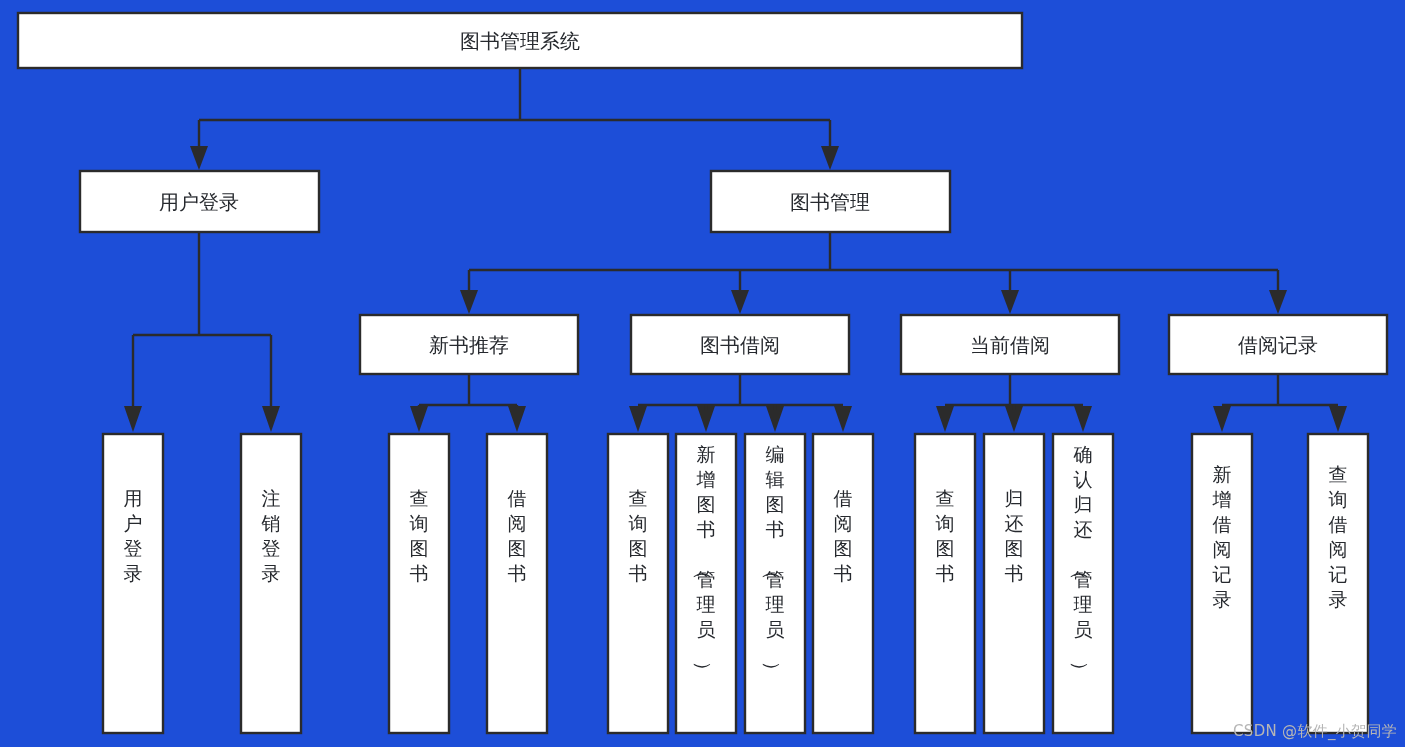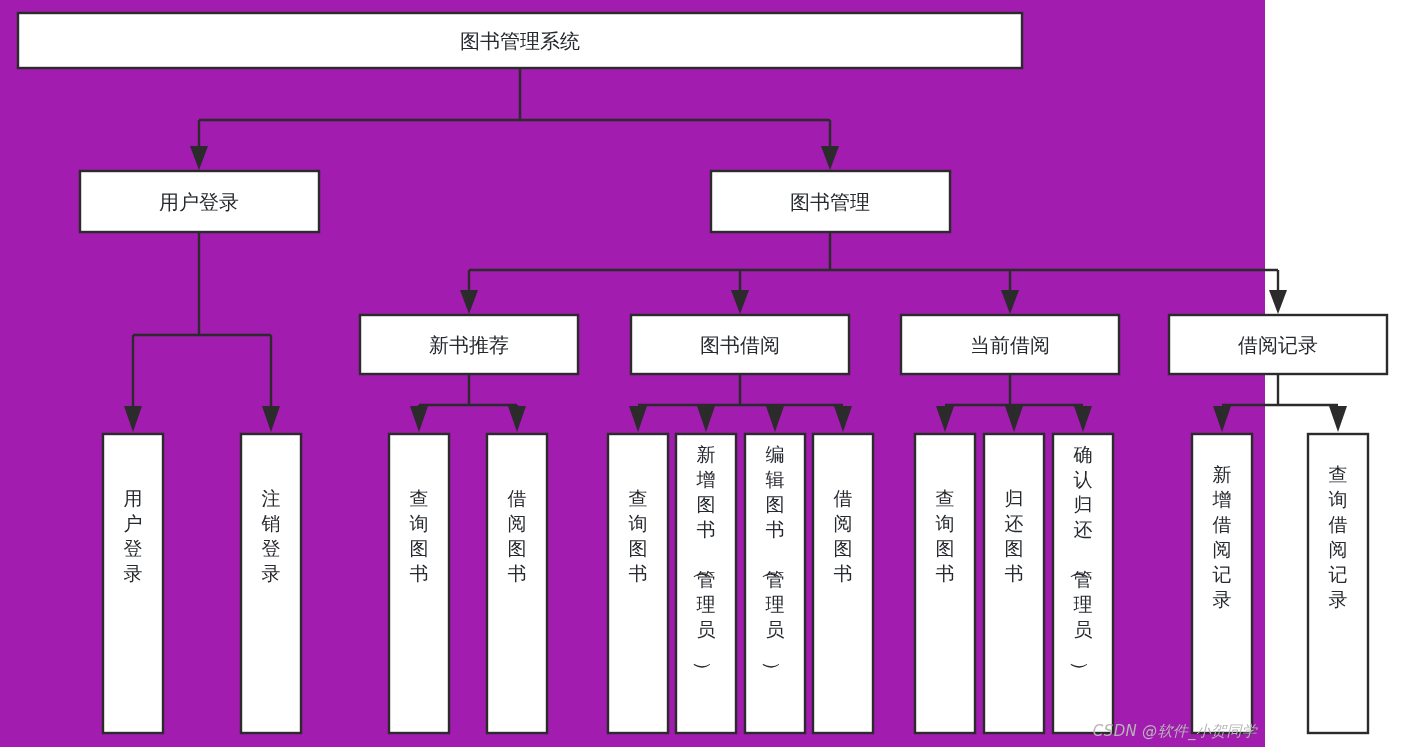--- a/index.html
+++ b/index.html
@@ -8,23 +8,23 @@
     background: #ffffff;
   }
   body {
     font-family: "DejaVu Sans", "Liberation Sans", sans-serif;
     width: 1405px;
     height: 747px;
     overflow: hidden;
   }
   #diagram-root {
     position: relative;
-    width: 1265px;
+    width: 1405px;
     height: 747px;
-    background: #a21caf;
+    background: #1d4ed8;
   }
   svg.diagram-canvas {
     position: absolute;
     top: 0;
     left: 0;
     width: 1405px;
     height: 747px;
   }
   .node-box {
     fill: #ffffff;
@@ -56,21 +56,20 @@
   }
   .watermark-text {
     position: absolute;
     right: 8px;
     bottom: 6px;
     color: #b6b6b6;
     font-size: 15px;
     font-family: "DejaVu Sans", "Liberation Sans", sans-serif;
     white-space: nowrap;
     letter-spacing: 0.3px;
-    font-style: italic;
   }
 </style>
 </head>
 <body>
 
 <div id="diagram-root">
 
   <svg class="diagram-canvas" viewBox="0 0 1405 747" xmlns="http://www.w3.org/2000/svg">
 
     <g>

